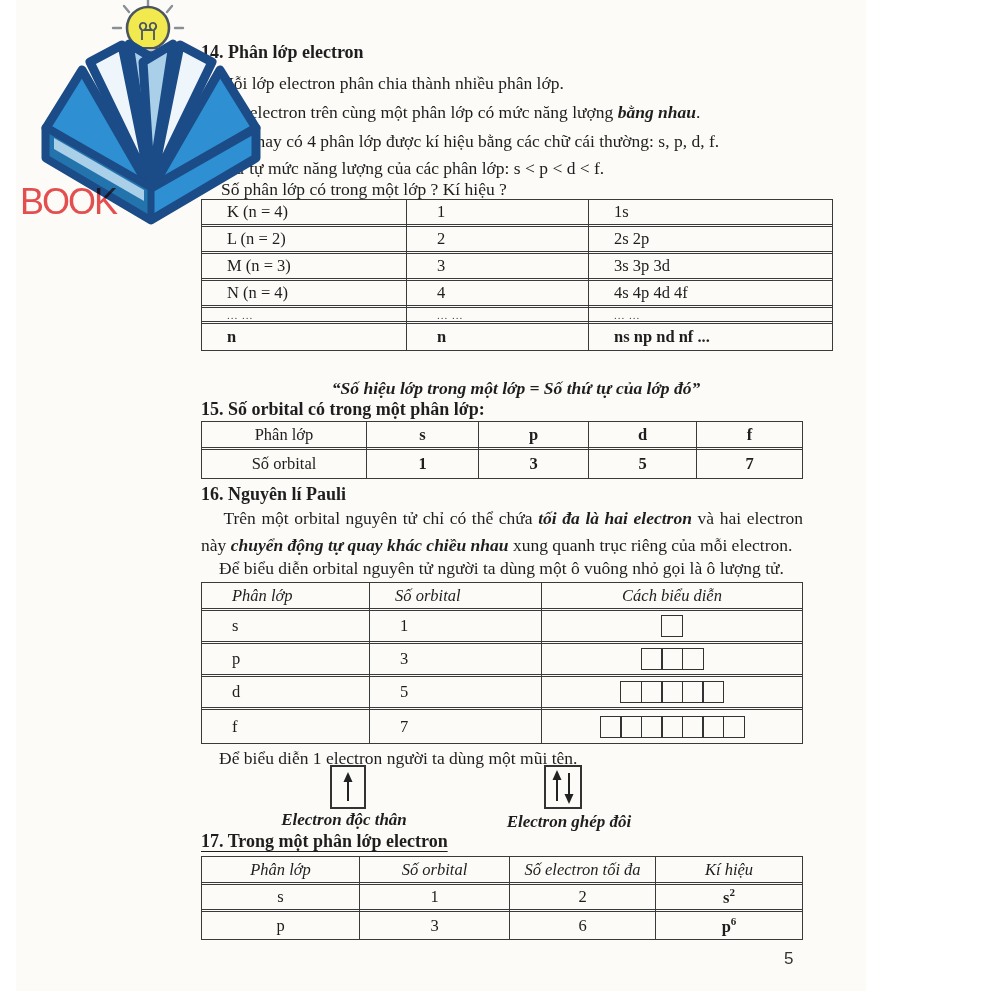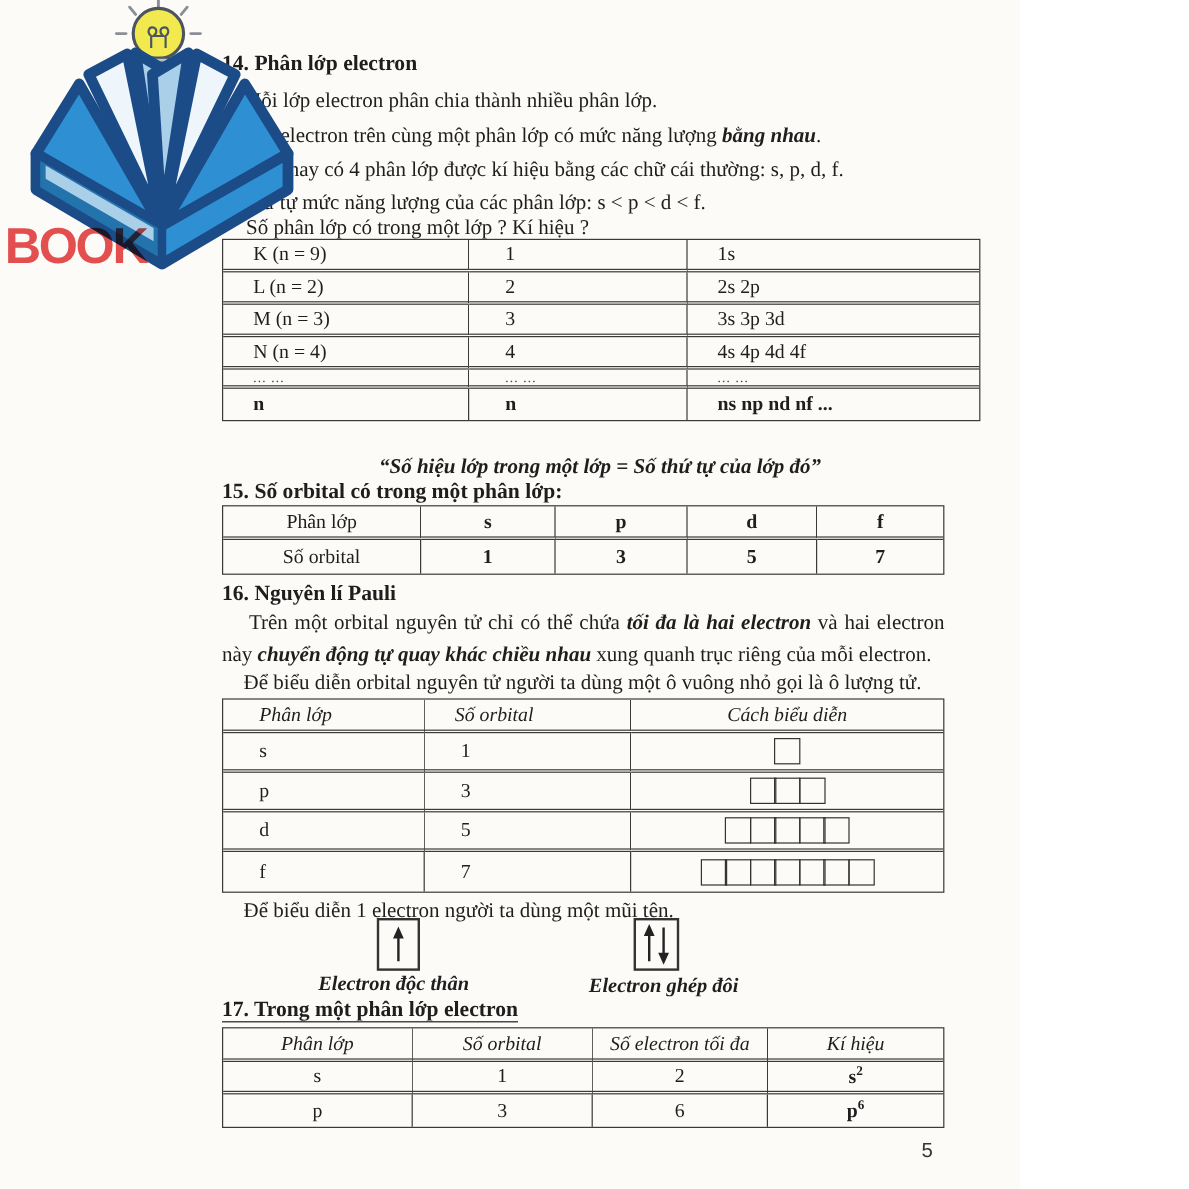--- a/index.html
+++ b/index.html
@@ -3,20 +3,21 @@
 <meta charset="utf-8">
 <style>
   html,body{margin:0;padding:0;}
   #page{
     position:relative;
     width:850px;height:991px;
     background:var(--c-page_bg,#fcfbf8);
     font-family:"Liberation Serif","DejaVu Serif",serif;
     color:var(--c-ink,#1e1e1e);
     overflow:hidden;
+    margin-left:16px;
   }
   .abs{position:absolute;}
   .h{font-weight:bold;font-size:18px;}
   .bodyline{font-size:17.5px;white-space:nowrap;}
   .bi{font-weight:bold;font-style:italic;}
   .para{font-size:17.5px;line-height:27px;text-align:justify;}
   .indent{text-indent:18px;display:block;}
 
   
   table.t{border-collapse:separate;border-spacing:0;table-layout:fixed;
@@ -50,21 +51,21 @@
   .underline{text-decoration:underline;text-underline-offset:4px;text-decoration-thickness:1.2px;}
   .pagenum{font-family:"Liberation Sans","DejaVu Sans",sans-serif;font-size:17px;color:#333;}
 
   
   #logo{left:0;top:0;width:320px;height:250px;z-index:5;}
   #logo svg{position:absolute;left:0;top:0;}
   .brandline{position:absolute;left:4px;top:181px;display:flex;align-items:baseline;
              font-family:"Liberation Sans","DejaVu Sans",sans-serif;
              color:var(--c-brand_red,#e03b3b);mix-blend-mode:multiply;opacity:.9;}
   .brand-n{font-size:31px;font-weight:700;letter-spacing:.5px;}
-  .brand-b{font-size:42px;font-weight:700;letter-spacing:-2px;}
+  .brand-b{font-size:36px;font-weight:400;letter-spacing:-2px;}
   .bk-stroke{stroke:var(--c-navy,#1b4c87);stroke-linejoin:round;stroke-linecap:round;}
   sup{font-size:11px;}
 </style>
 </head>
 <body>
 
 <div id="page">
 
   <div class="abs h" style="left:185px;top:42px;">14. Phân lớp electron</div>
   <div class="abs bodyline" style="left:192px;top:73px;">- Mỗi lớp electron phân chia thành nhiều phân lớp.</div>
@@ -74,21 +75,21 @@
   <div class="abs bodyline" style="left:205px;top:179px;">Số phân lớp có trong một lớp ? Kí hiệu ?</div>
 
   <table class="t abs" style="left:185px;top:199px;width:630px;">
     <colgroup>
         <col style="width:205px">
         <col style="width:182px">
         <col style="width:243px">
       </colgroup>
     <tbody>
     <tr style="height:27px">
-      <td class="pl25">K (n = 9)</td>
+      <td class="pl25">K (n = 4)</td>
       <td class="pl30">1</td>
       <td class="pl25">1s</td>
     </tr>
     <tr style="height:27px">
       <td class="pl25">L (n = 2)</td>
       <td class="pl30">2</td>
       <td class="pl25">2s 2p</td>
     </tr>
     <tr style="height:27px">
       <td class="pl25">M (n = 3)</td>

